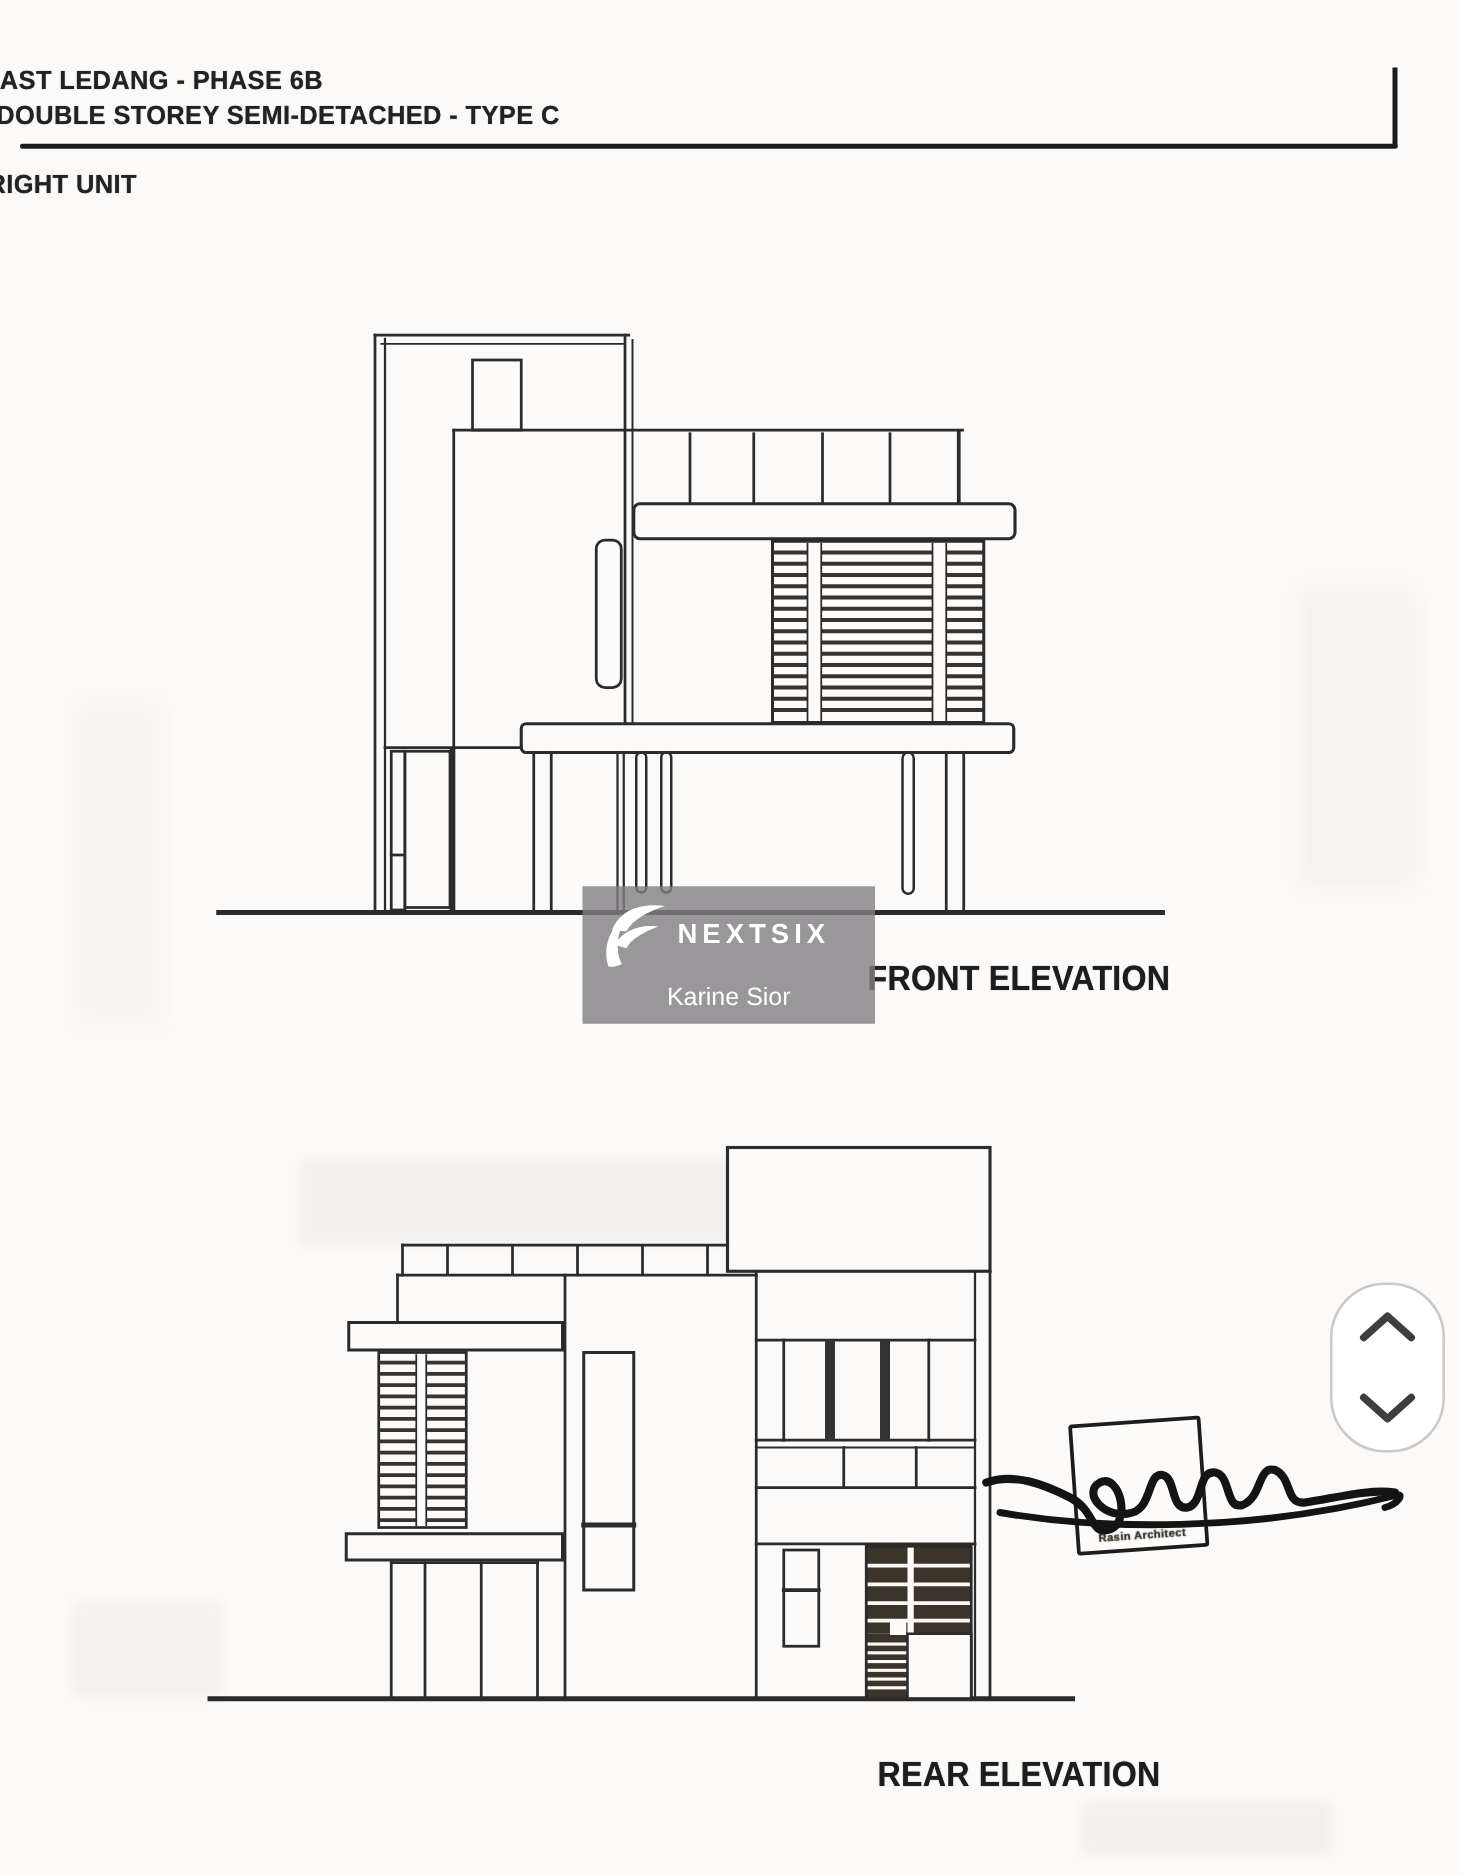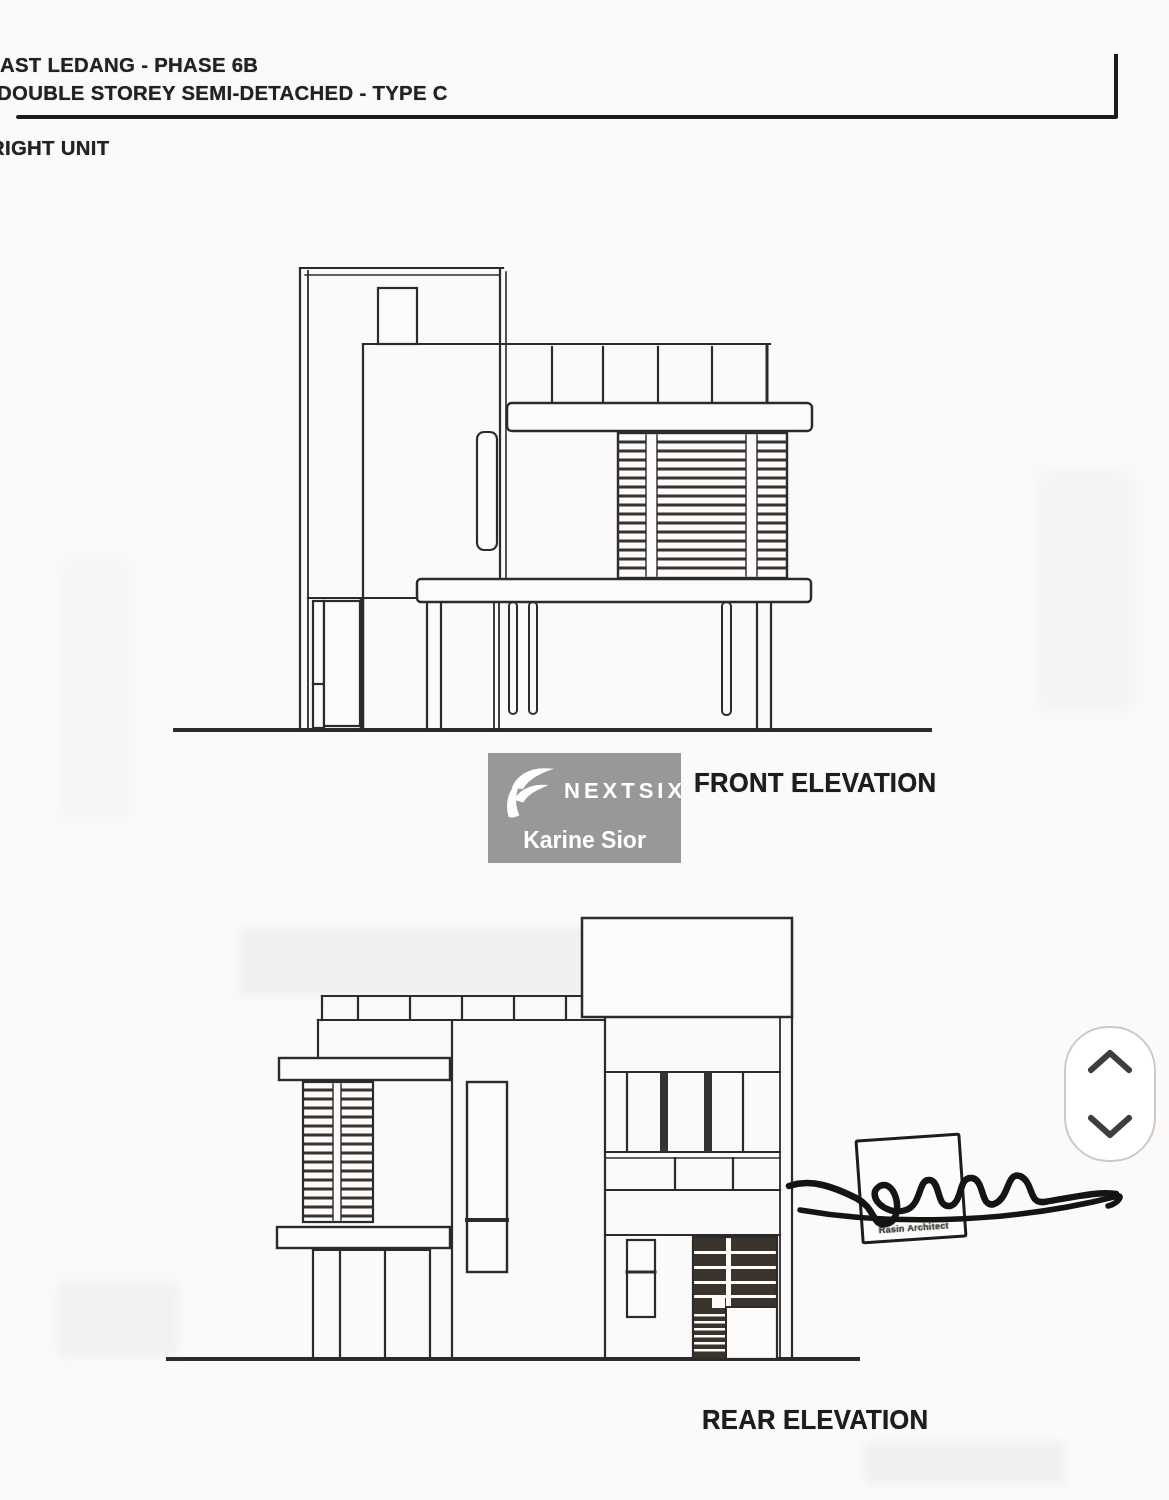--- a/index.html
+++ b/index.html
@@ -18,32 +18,31 @@
   .hdr-rule{position:absolute;left:16px;top:115px;width:1102px;height:4px;background:#1b1b1b;border-radius:2px;}
   .hdr-tick{position:absolute;left:1114px;top:54px;width:4px;height:64px;background:#1b1b1b;}
   
   .elev-label{
     position:absolute;white-space:nowrap;font-weight:700;font-size:28px;
     letter-spacing:.2px;color:#1d1d1d;transform:scaleX(.92);transform-origin:left top;
     text-shadow:0 0 .8px rgba(25,25,25,.8);
   }
   
   .watermark{
-    position:absolute;left:466px;top:753px;width:193px;height:110px;
+    position:absolute;left:466px;top:709px;width:234px;height:110px;
     background:rgba(129,126,129,.80);
-    margin-left:22px;
   }
   .wm-icon{position:absolute;left:13px;top:9px;width:58px;height:58px;}
   .wm-brand{
     position:absolute;left:76px;top:25px;color:#fff;font-weight:700;
     font-size:22px;letter-spacing:4px;white-space:nowrap;
   }
   .wm-agent{
     position:absolute;left:0;right:0;bottom:9px;text-align:center;color:#fff;
-    font-size:23px;font-weight:700;white-space:nowrap;
+    font-size:20px;font-weight:400;white-space:nowrap;
   }
   
   .stamp{
     position:absolute;left:858px;top:1136px;width:100px;height:99px;
     border:3.5px solid #1d1d1d;border-radius:3px;background:#fdfcfb;
     transform:rotate(-4deg);
   }
   .stamp-caption{
     position:absolute;left:0;right:0;bottom:5px;text-align:center;
     font-size:9px;font-weight:700;color:#3a352f;letter-spacing:.3px;

